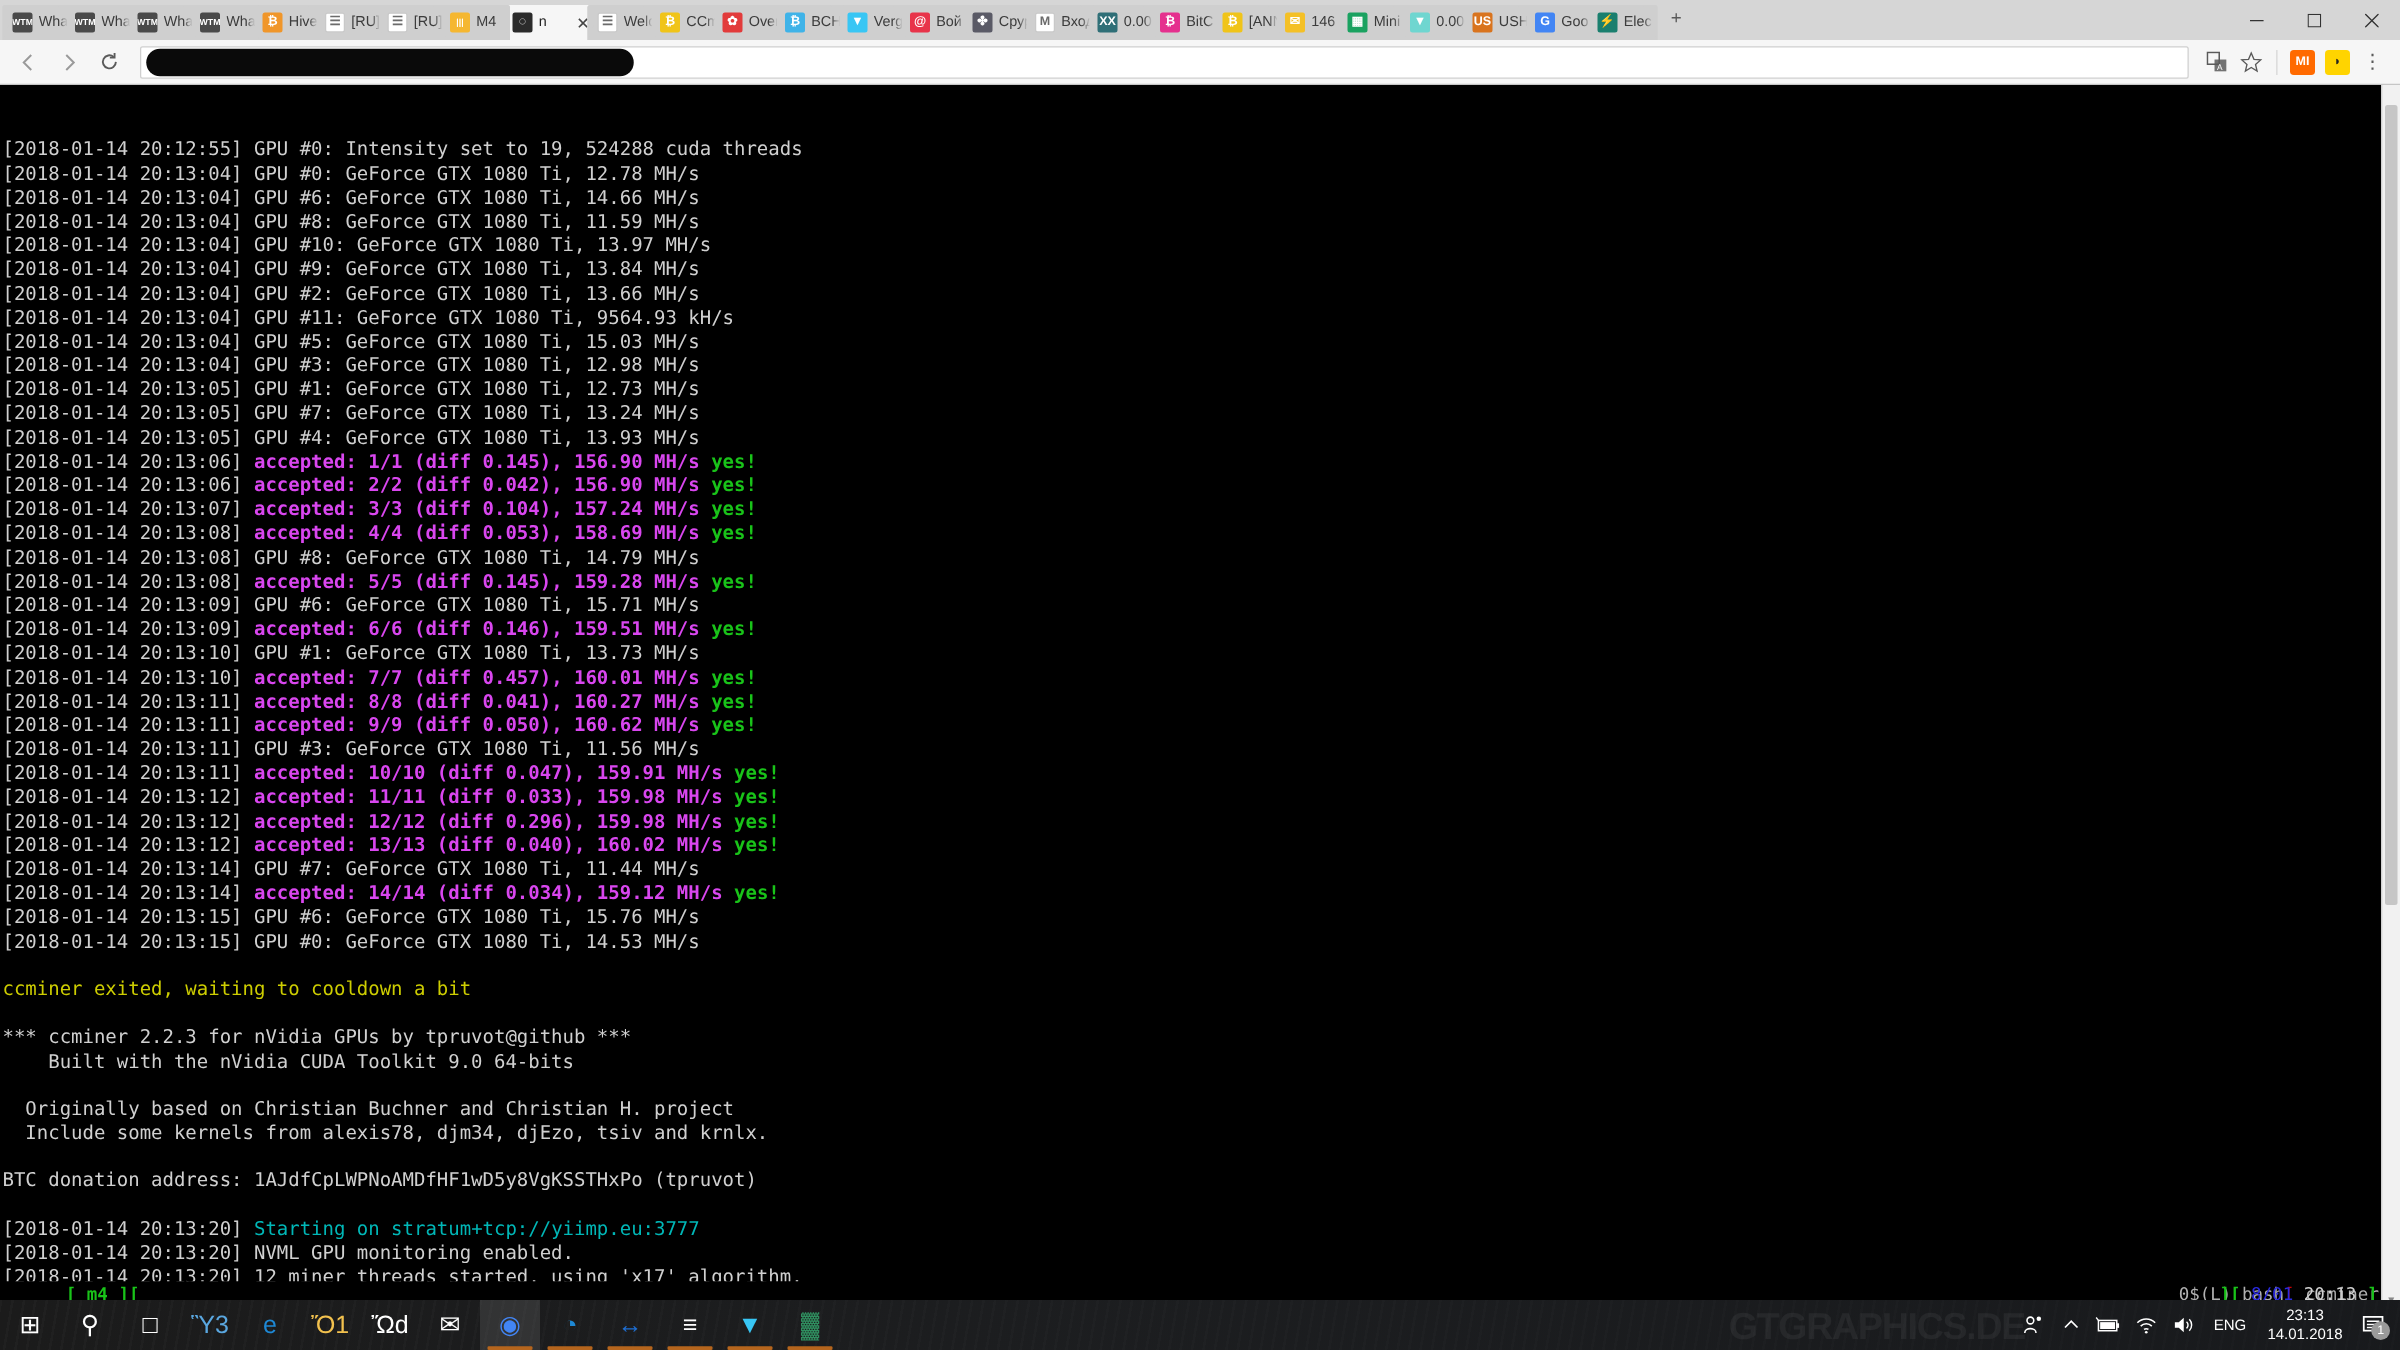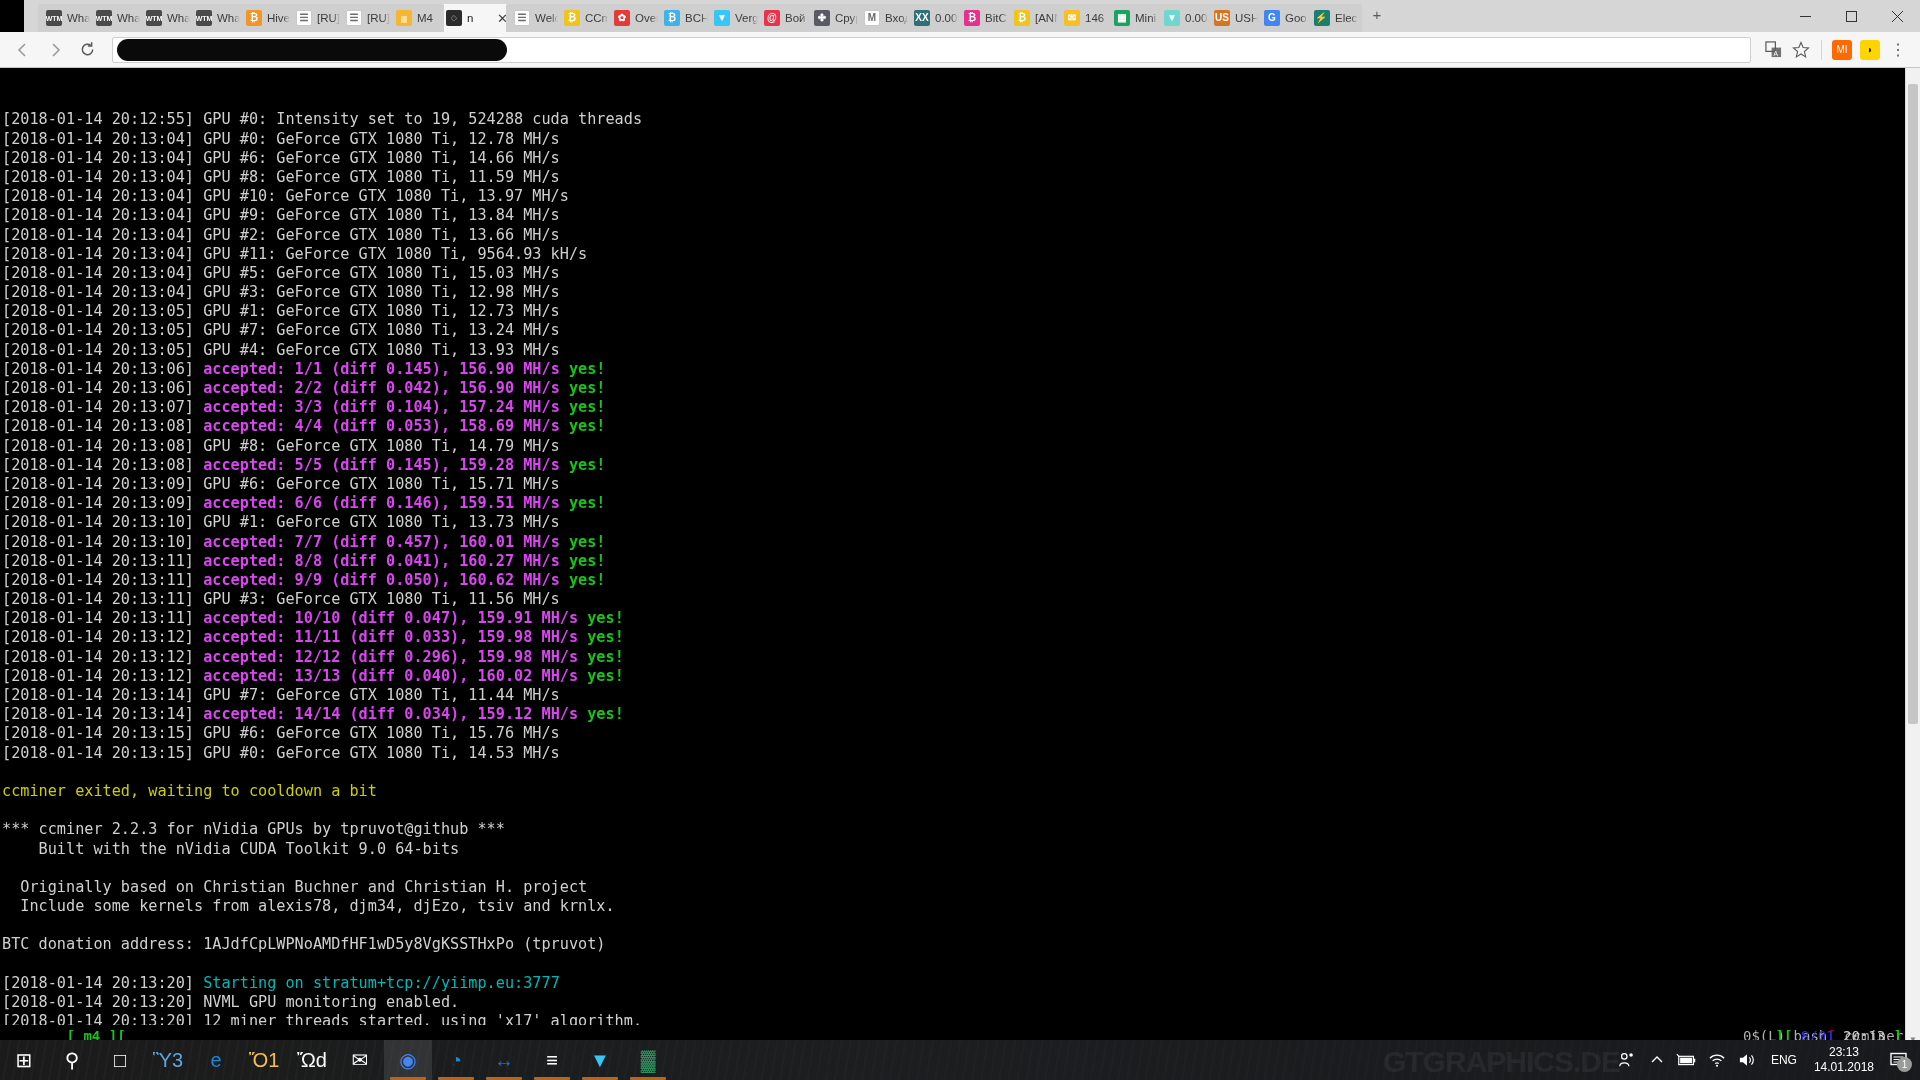--- a/index.html
+++ b/index.html
@@ -11,23 +11,22 @@
     font-family: "Liberation Sans", sans-serif;
   }
 
   
   #tabstrip {
     position: relative;
     height: 32px;
     background: #d6d6d6;
     display: flex;
     align-items: center;
-    padding-left: 14px;
-    overflow: hidden;
-    margin-left: 24px;
+    padding-left: 2px;
+    overflow: hidden;
   }
   .tab {
     position: relative;
     height: 28px;
     width: 56px;
     flex: 0 0 56px;
     margin-right: -6px;
     display: flex;
     align-items: center;
     padding: 0 4px 0 8px;
@@ -115,21 +114,21 @@
     background: #0a0a0a; border-radius: 11px;
   }
   #pagemark {
     position:absolute; left: 6px; top: 6px; width: 0; height: 0;
     border-left: 7px solid #d0412a; border-top: 6px solid transparent; border-bottom: 6px solid transparent;
   }
   .tbicon { width: 28px; height: 28px; display:flex; align-items:center; justify-content:center; color:#5a5a5a; }
   .ext-icon {
     width: 20px; height: 20px; border-radius: 3px;
     display:flex; align-items:center; justify-content:center;
-    font-size: 10px; font-weight: normal; color:#fff;
+    font-size: 10px; font-weight: bold; color:#fff;
   }
 
   
   #terminal {
     position: relative;
     height: 979px;
     background: #000;
     color: #dcdcdc;
     font-family: "DejaVu Sans Mono", "Liberation Mono", monospace;
     font-size: 15.2px;
@@ -165,21 +164,21 @@
   #vscroll .arrow.bottom { position:absolute; bottom:0; left:0; right:0; }
 
   
   #statusbar {
     position: absolute; left: 0; right: 0; bottom: 0; height: 22px;
     background: #000;
     font-family: "DejaVu Sans Mono", "Liberation Mono", monospace;
     font-size: 14px; line-height: 22px;
     display: flex; align-items: center;
   }
-  #sb-left { padding-left: 16px; }
+  #sb-left { padding-left: 2px; }
   #sb-center { position:absolute; left: 0; right: 0; text-align: right; }
   #sb-right { position:absolute; right: 18px; }
 
   
   #taskbar {
     position: absolute; left: 0; bottom: 0; width: 1920px; height: 40px;
     background: #1b1b1b;
     display: flex; align-items: center;
     overflow: hidden;
     z-index: 50;

